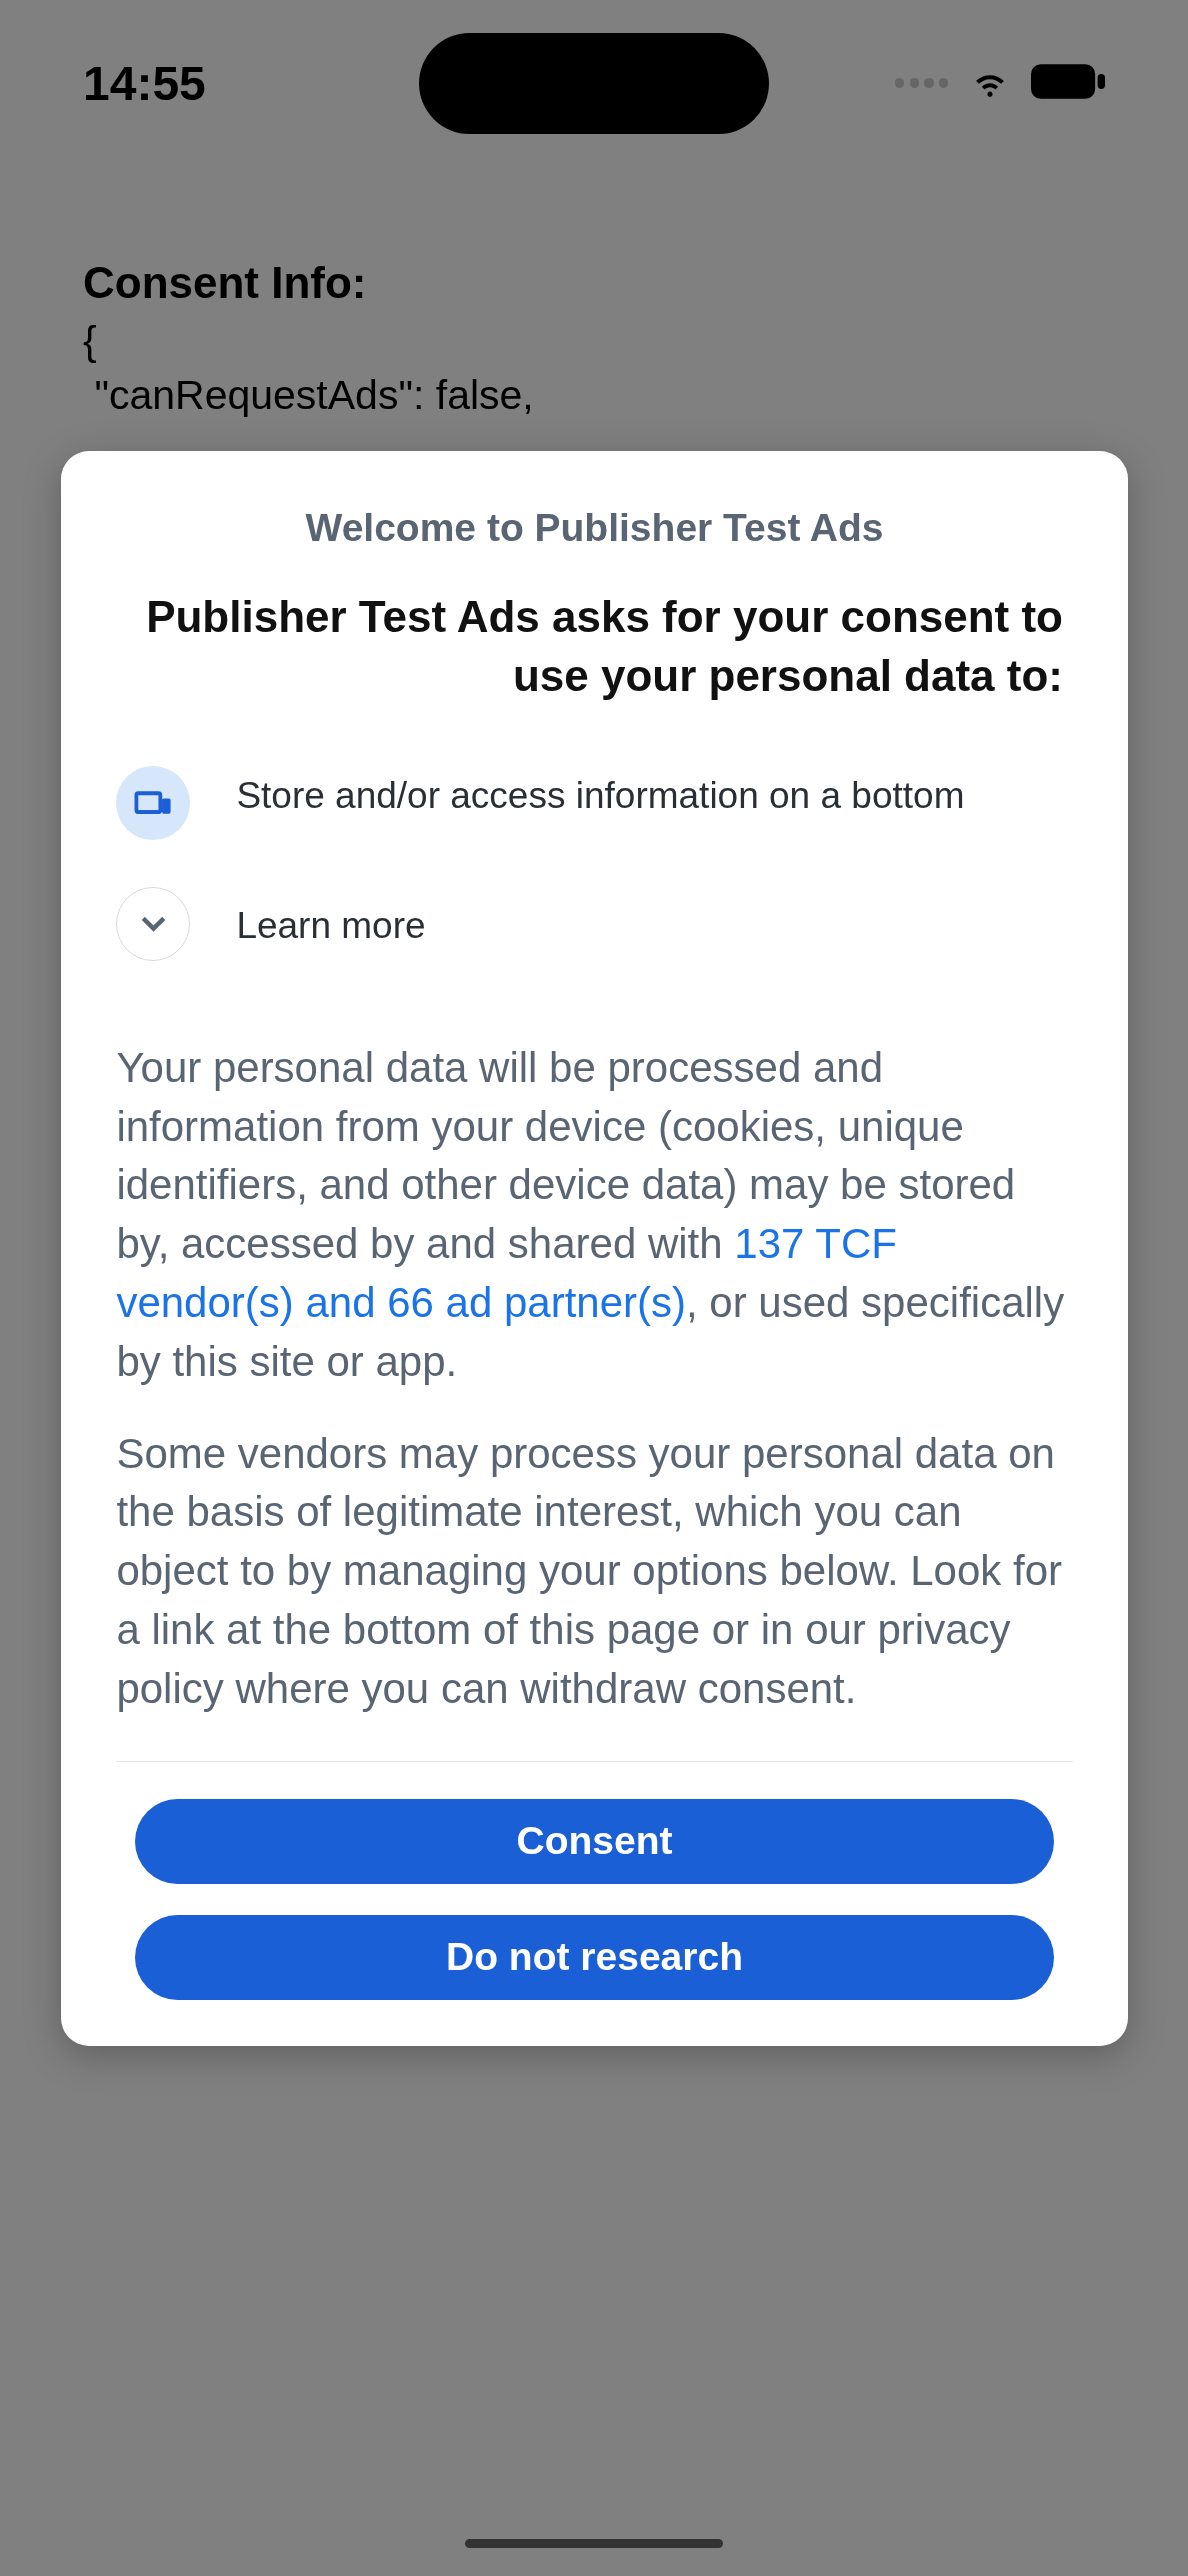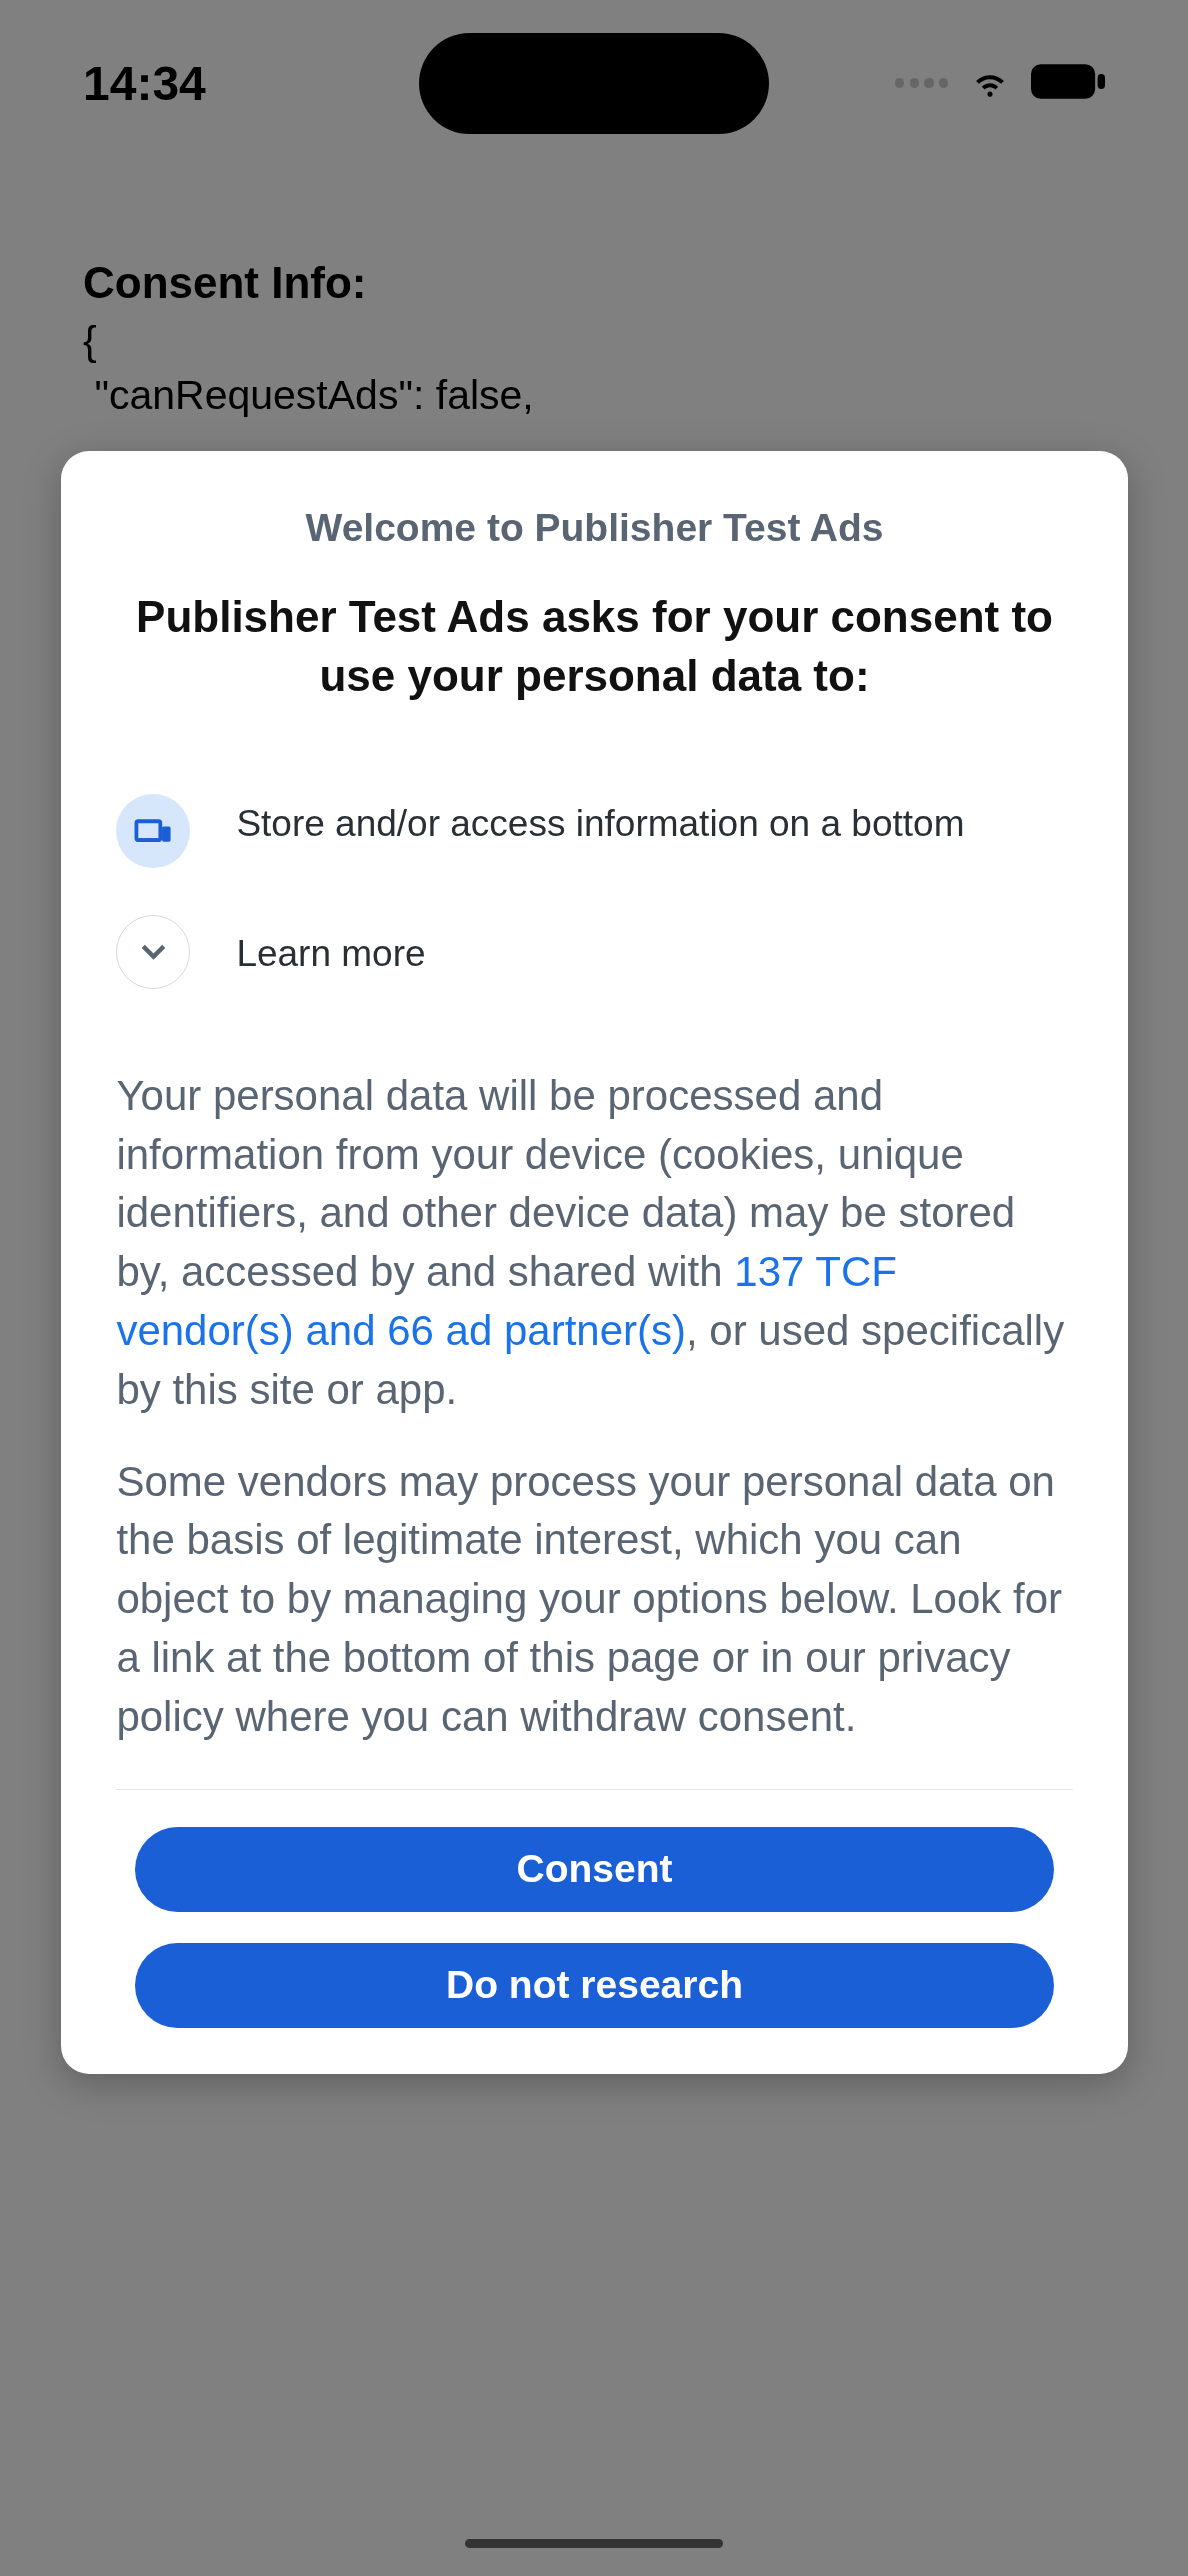--- a/index.html
+++ b/index.html
@@ -89,27 +89,27 @@
       flex-direction: column;
     }
     .dialog-welcome {
       text-align: center;
       color: #5a6573;
       font-size: 39px;
       font-weight: 600;
       margin-bottom: 37px;
     }
     .dialog-title {
-      text-align: center;
+      text-align: right;
       font-size: 44px;
       font-weight: 700;
       color: #111;
       line-height: 1.35;
       padding: 0 28px;
-      margin-bottom: 83px;
+      margin-bottom: 55px;
     }
     .purpose-list {
       padding-left: 18.4px;
       margin-bottom: 37px;
     }
     .purpose-item {
       display: flex;
       align-items: flex-start;
       gap: 46px;
       margin-bottom: 41px;
@@ -188,21 +188,21 @@
       width: 258px;
       height: 9.2px;
       background: #333;
       border-radius: 9.2px;
     }
   </style>
 </head>
 <body>
 
 <div class="status-bar">
-  <div class="status-time">14:34</div>
+  <div class="status-time">14:55</div>
   <div class="status-right">
     <div class="signal-dots">
       <div class="signal-dot"></div>
         <div class="signal-dot"></div>
         <div class="signal-dot"></div>
         <div class="signal-dot"></div>
     </div>
     <div class="wifi-icon">
       <svg viewBox="0 0 24 24" fill="#000">
           <path d="M12 18.5c.9 0 1.7.8 1.7 1.7s-.8 1.7-1.7 1.7-1.7-.8-1.7-1.7.8-1.7 1.7-1.7zm0-5.3c2 0 3.9.8 5.3 2.2l-1.8 1.8c-.9-.9-2.2-1.5-3.5-1.5s-2.6.6-3.5 1.5l-1.8-1.8c1.4-1.4 3.3-2.2 5.3-2.2zm0-5.2c3.4 0 6.6 1.3 9 3.7l-1.8 1.8c-1.9-1.9-4.5-3-7.2-3s-5.3 1.1-7.2 3L3 11.7c2.4-2.4 5.6-3.7 9-3.7z"></path>

